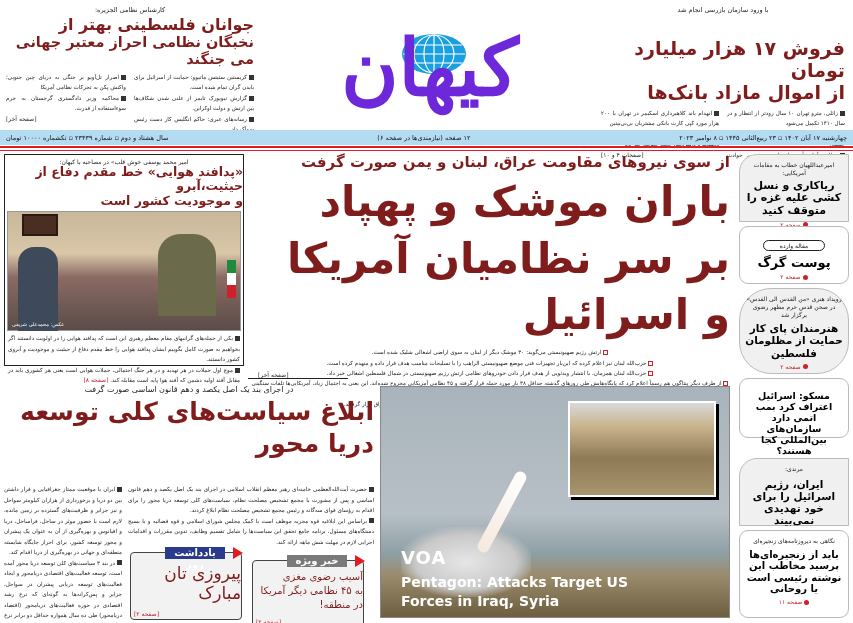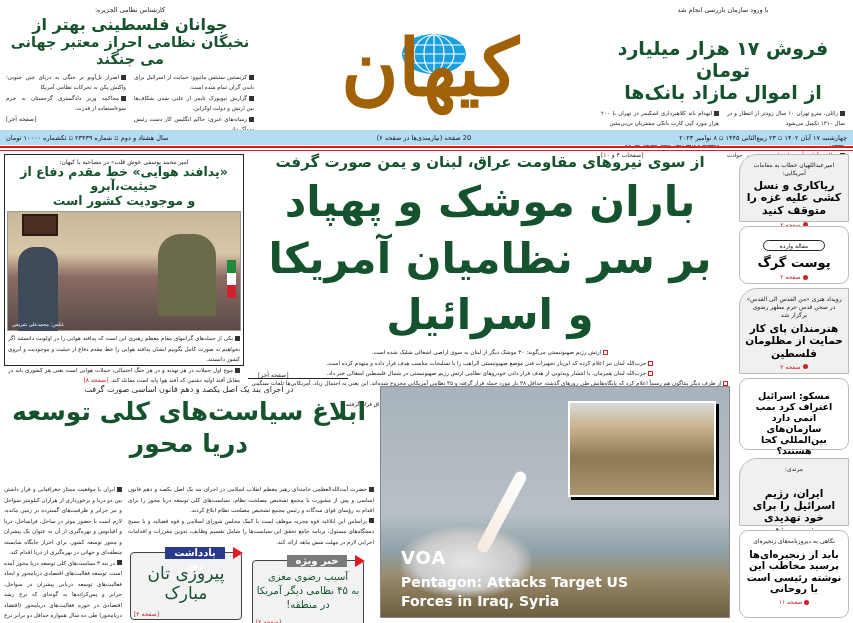--- a/index.html
+++ b/index.html
@@ -1,30 +1,30 @@
 <!DOCTYPE html>
 <html lang="fa" dir="rtl"><head>
 <meta charset="utf-8">
 <style>
   * { box-sizing: border-box; margin: 0; padding: 0; }
   html, body { width: 853px; height: 623px; overflow: hidden; background: #fff; }
   body { font-family: "DejaVu Sans", sans-serif; color: #111; position: relative; direction: rtl; }
   .abs { position: absolute; }
   .kicker { font-size: 8px; color: #222; text-align: center; white-space: nowrap; }
-  .hl { font-weight: bold; text-align: center; color: #14532d; line-height: 1.15; }
+  .hl { font-weight: bold; color: #7f1d1d; line-height: 1.15; }
   .bul { font-size: 5.6px; line-height: 10.5px; color: #222; text-align: justify; }
   .bul p { margin: 0; }
   .sq { display: inline-block; width: 5px; height: 5px; background: #333; border: 1px solid #333; margin-left: 2px; vertical-align: middle; }
   .sqr { display: inline-block; width: 5px; height: 5px; border: 1px solid #d0202a; margin-left: 2px; vertical-align: middle; }
   .pageref { font-size: 6px; color: #222; }
   .pageref.red { color: #c21d25; }
   .dot { display: inline-block; width: 5px; height: 5px; background: #d0202a; border-radius: 50%; margin-left: 2px; vertical-align: middle; }
 
   
-  .logo-text { font-family: "DejaVu Serif", serif; font-size: 78px; font-weight: bold; color: #a16207; letter-spacing: -2px; }
+  .logo-text { font-family: "DejaVu Serif", serif; font-size: 78px; font-weight: bold; color: #6d28d9; letter-spacing: -2px; }
   .globe { width: 64px; height: 40px; border-radius: 50%; background: #1aa0e0; overflow: hidden; }
 
   
   .datebar { left: 0; top: 130px; width: 853px; height: 15px; background: #b3dcf2; font-size: 6.5px; color: #111; display: flex; justify-content: space-between; align-items: center; padding: 0 6px; }
   .redline { left: 0; width: 853px; background: #e21a22; }
 
   
   .rbox { width: 110px; border: 1px solid #bbb; border-top-left-radius: 18px; background: #f0f0f0; text-align: center; padding: 6px 4px 4px; }
   .rbox.white { background: #fff; border-radius: 9px; }
   .rbox .rk { font-size: 6px; color: #222; line-height: 1.3; }
@@ -95,21 +95,21 @@
     <div class="bul" style="flex:1;">
       <p><span class="sq"></span><span>اصرار تل‌آویو بر جنگی به دریای چین جنوبی؛ واکنش پکن به تحرکات نظامی آمریکا</span></p>
       <p><span class="sq"></span><span>محاکمه وزیر دادگستری گرجستان به جرم سوءاستفاده از قدرت.</span></p>
       <p class="pageref" style="text-align:left;">[صفحه آخر]</p>
     </div>
   </div>
 </div>
 
 <div class="abs datebar">
   <span>چهارشنبه ۱۷ آبان ۱۴۰۲ ▫ ۲۳ ربیع‌الثانی ۱۴۴۵ ▫ ۸ نوامبر ۲۰۲۳</span>
-  <span>20 صفحه (نیازمندی‌ها در صفحه ۶)</span>
+  <span>۱۲ صفحه (نیازمندی‌ها در صفحه ۶)</span>
   <span>سال هشتاد و دوم ▫ شماره ۲۳۴۳۹ ▫ تکشماره ۱۰۰۰۰ تومان</span>
 </div>
 <div class="abs redline" style="top:146px; height:2px;"></div>
 <div class="abs redline" style="top:150px; height:1px;"></div>
 
 <div class="abs" style="left:4px; top:154px; width:240px; height:212px; border:1px solid #222; background:#fff;">
   <div class="kicker" style="font-size:6px; margin-top:3px;">امیر محمد یوسفی خوش قلب» در مصاحبه با کیهان:</div>
   <div class="hl" style="font-size:12.5px;">
     <div>«پدافند هوایی» خط مقدم دفاع از حیثیت،آبرو</div>
     <div>و موجودیت کشور است</div>
@@ -194,31 +194,31 @@
 <div class="abs rbox" style="right:4px; top:154px; height:68px;">
   <div class="rk">امیرعبداللهیان خطاب به مقامات آمریکایی:</div>
   <div class="rh" style="font-size:11px; margin-top:3px;">ریاکاری و نسل کشی علیه غزه را متوقف کنید</div>
   <div class="pageref red" style="margin-top:3px;"><span class="dot"></span><span>صفحه ۲</span></div>
 </div>
 <div class="abs rbox white" style="right:4px; top:226px; height:58px;">
   <div class="pill">مقاله وارده</div>
   <div class="rh" style="font-size:13px; margin-top:4px;">پوست گرگ</div>
   <div class="pageref red" style="margin-top:2px;"><span class="dot"></span><span>صفحه ۲</span></div>
 </div>
-<div class="abs rbox" style="right:4px; top:288px; height:86px;">
+<div class="abs rbox" style="right:4px; top:288px; height:86px;border-radius:32px;">
   <div class="rk">رویداد هنری «من القدس الی القدس» در صحن قدس حرم مطهر رضوی برگزار شد</div>
   <div class="rh" style="font-size:10.5px; margin-top:4px;">هنرمندان پای کار حمایت از مظلومان فلسطین</div>
   <div class="pageref red" style="margin-top:4px;"><span class="dot"></span><span>صفحه ۲</span></div>
 </div>
-<div class="abs rbox white" style="right:4px; top:378px; height:72px;">
+<div class="abs rbox white" style="right:4px; top:378px; height:60px;">
   <div class="rh" style="font-size:9.5px; margin-top:6px;">مسکو: اسرائیل اعتراف کرد بمب اتمی دارد سازمان‌های بین‌المللی کجا هستند؟</div>
   <div class="pageref red" style="margin-top:4px;"><span class="dot"></span><span>صفحه آخر</span></div>
 </div>
 <div class="abs rbox" style="right:4px; top:458px; height:68px;">
   <div class="rk">مرندی:</div>
-  <div class="rh" style="font-size:10.5px; margin-top:14px;">ایران، رژیم اسرائیل را برای خود تهدیدی نمی‌بیند</div>
+  <div class="rh" style="font-size:10.5px; margin-top:5px;">ایران، رژیم اسرائیل را برای خود تهدیدی نمی‌بیند</div>
   <div class="pageref red" style="margin-top:4px;"><span class="dot"></span><span>صفحه ۲</span></div>
 </div>
 <div class="abs rbox white" style="right:4px; top:530px; height:88px;">
   <div class="rk">نگاهی به دیروزنامه‌های زنجیره‌ای</div>
   <div class="rh" style="font-size:10px; margin-top:4px;">باید از زنجیره‌ای‌ها پرسید مخاطب این نوشته رئیسی است یا روحانی</div>
   <div class="pageref red" style="margin-top:3px;"><span class="dot"></span><span>صفحه ۱۱</span></div>
 </div>
 
 </body></html>

